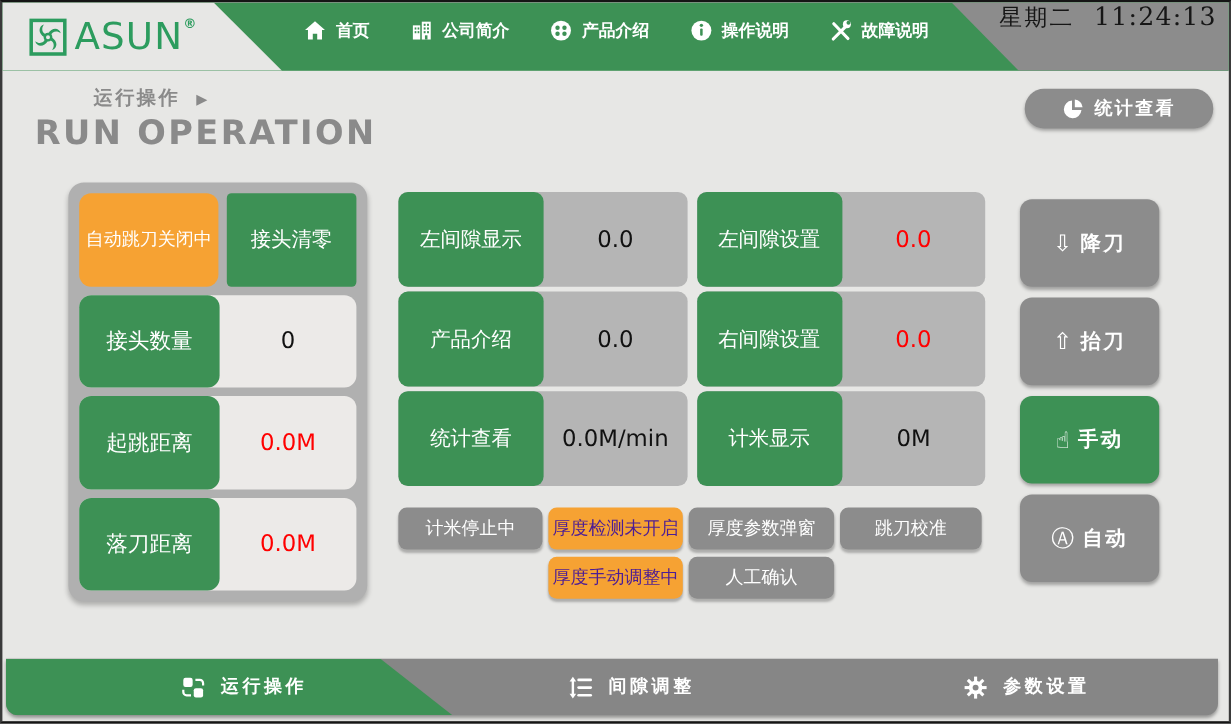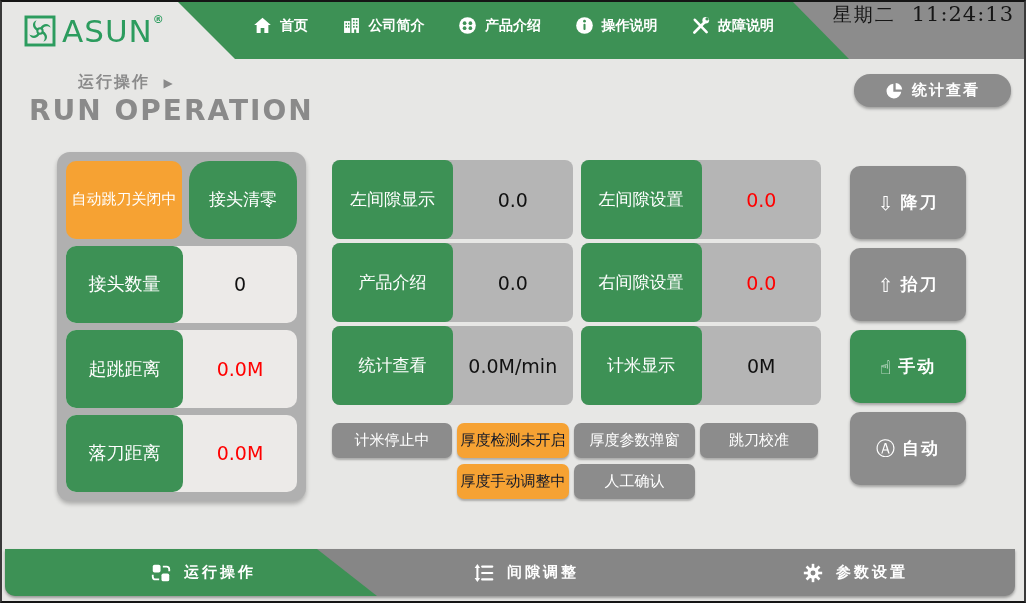--- a/index.html
+++ b/index.html
@@ -59,21 +59,21 @@
     box-shadow:0 3px 4px rgba(0,0,0,.25);
   }
   .lp-row{ position:relative; flex:1; }
   .lp-btn-row{ display:flex; gap:7px; flex:1; }
   .btn-orange-big{
     flex:1.07; background:#f6a233; border:none; border-radius:10px;
     color:#fff; font-size:15px; cursor:pointer;
     font-family:"DejaVu Sans","Liberation Sans",sans-serif;
   }
   .btn-green-big{
-    flex:1; background:#3d9155; border:none; border-radius:20px;
+    flex:1; background:#3d9155; border:none; border-radius:4px;
     color:#fff; font-size:17px; cursor:pointer;
     font-family:"DejaVu Sans","Liberation Sans",sans-serif;
   }
   .lp-cell{ position:absolute; inset:0; background:#eceae8; border-radius:10px; }
   .lp-label{
     position:absolute; left:0; top:0; bottom:0; width:117px;
     background:#3d9155; border-radius:10px; color:#ffffff; font-size:18px;
     display:flex; align-items:center; justify-content:center;
   }
   .lp-value{
@@ -104,21 +104,21 @@
     position:absolute; left:330px; top:421px;
     display:grid; grid-template-columns:120px 112px 121px 118px;
     column-gap:5px; row-gap:6px; grid-auto-rows:35px;
   }
   .sm-btn{
     background:#8c8c8c; border:none; border-radius:7px;
     color:#fff; font-size:15px; cursor:pointer;
     box-shadow:0 2px 2px rgba(0,0,0,.25);
     font-family:"DejaVu Sans","Liberation Sans",sans-serif;
   }
-  .sm-btn.orange{ background:#f6a233; color:#0f172a; }
+  .sm-btn.orange{ background:#f6a233; color:#4c1d95; }
   .sm-empty{ background:transparent; }
 
   
   .right-panel{
     position:absolute; left:848px; top:164px; width:116px;
     display:flex; flex-direction:column; gap:9px;
   }
   .rp-btn{
     height:73px; background:#8c8c8c; border:none; border-radius:10px;
     color:#fff; font-weight:bold; font-size:17px; letter-spacing:2px;

